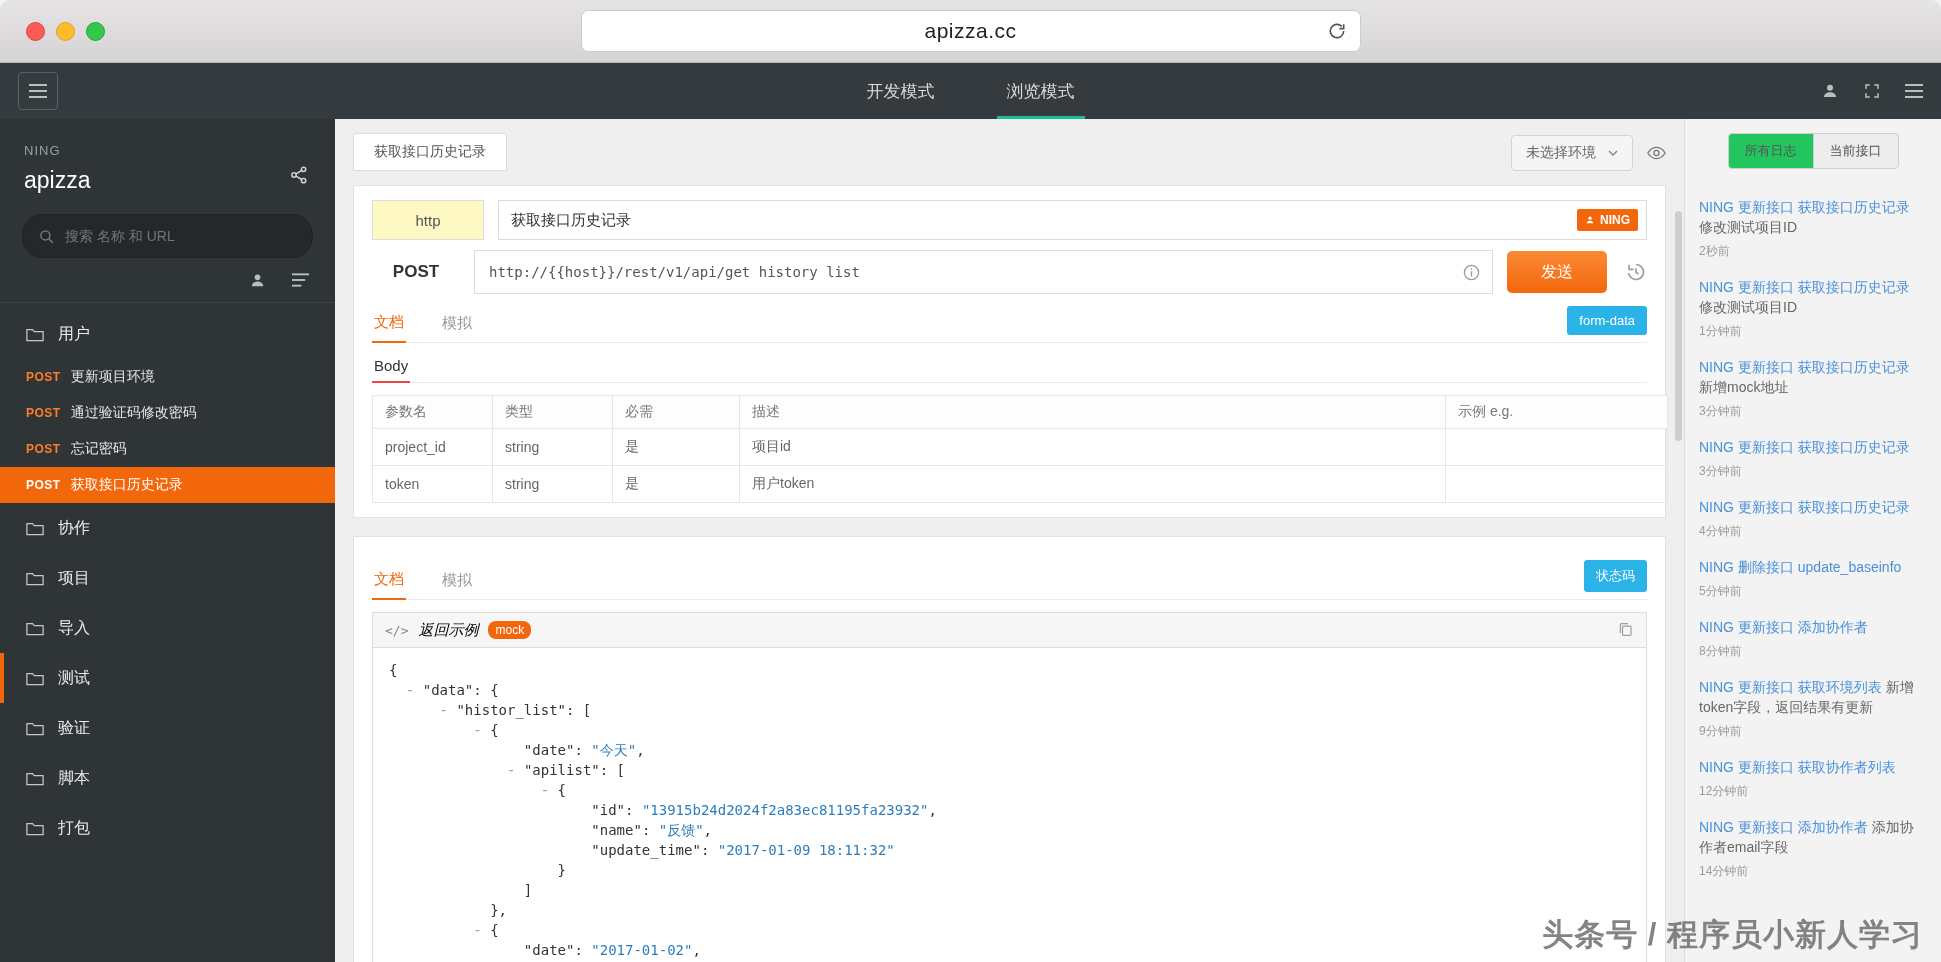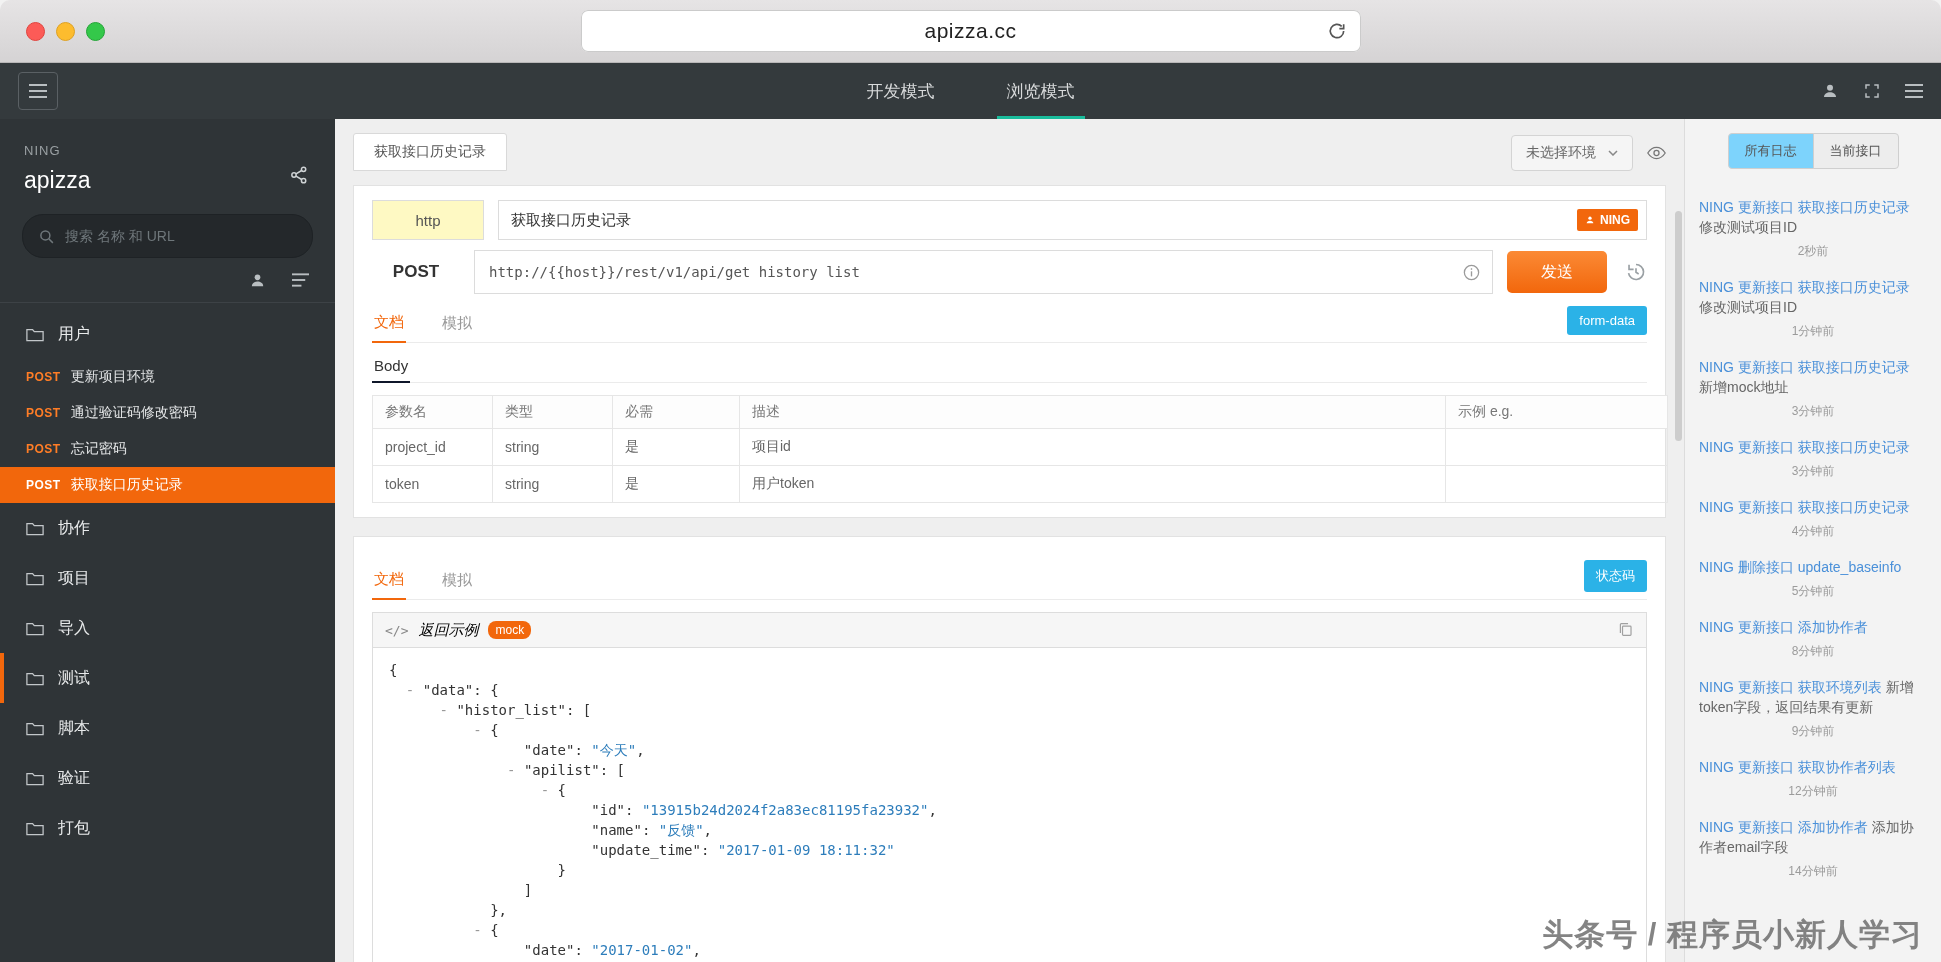--- a/index.html
+++ b/index.html
@@ -78,21 +78,21 @@
   .info-ic{display:flex;align-items:center;color:#9a9a9a;cursor:pointer;}
   .send-btn{width:100px;height:42px;background:linear-gradient(180deg,#fb8a35,#f2670c);border:none;border-radius:5px;color:#fff;font-size:16px;cursor:pointer;font-family:"Liberation Sans","DejaVu Sans",sans-serif;}
   .hist-ic{display:flex;align-items:center;color:#9aa0a4;cursor:pointer;margin-left:4px;}
 
   .card-tabs{margin-top:14px;border-bottom:1px solid #ebebeb;display:flex;align-items:flex-end;position:relative;height:34px;}
   .card-tab{margin-right:34px;padding:0 2px 9px;font-size:15px;color:#999;cursor:pointer;}
   .card-tab.active{color:var(--accent,#f2670c);border-bottom:2px solid var(--accent,#f2670c);margin-bottom:-1px;}
   .blue-btn{position:absolute;right:0;bottom:7px;background:var(--blue,#2bb2e7);border:none;border-radius:3px;color:#fff;font-size:13px;padding:7px 12px;cursor:pointer;font-family:"Liberation Sans","DejaVu Sans",sans-serif;}
 
   .body-row{margin-top:10px;border-bottom:1px solid #ebebeb;}
-  .body-tab{display:inline-block;padding:4px 2px 7px;font-size:15px;color:#333;border-bottom:2px solid #0f172a;margin-bottom:-1px;cursor:pointer;}
+  .body-tab{display:inline-block;padding:4px 2px 7px;font-size:15px;color:#333;border-bottom:2px solid #ef4444;margin-bottom:-1px;cursor:pointer;}
 
   table.params{margin-top:12px;width:1170px;border-collapse:collapse;table-layout:fixed;font-size:14px;}
   table.params th,table.params td{border:1px solid #e6e6e6;text-align:left;overflow:hidden;white-space:nowrap;}
   table.params th{padding:7px 12px;color:#777;font-weight:normal;background:#fdfdfd;}
   table.params td{padding:9px 12px;color:#666;}
   table.params th:nth-child(1){width:95px;} table.params th:nth-child(2){width:95px;}
   table.params th:nth-child(3){width:102px;} table.params th:nth-child(4){width:681px;}
   table.params th:nth-child(5){width:197px;}
   td.pname{color:#cb3a56;}
 
@@ -104,28 +104,28 @@
   .copy-ic{position:absolute;right:12px;top:8px;color:#a0a0a0;cursor:pointer;}
   .mock-code{padding:12px 16px;font-family:"DejaVu Sans Mono","Liberation Mono",monospace;font-size:14px;line-height:20px;white-space:pre;color:#333;}
   .tok-k{color:#333;} .tok-p{color:#333;}
   .tok-s{color:#2d7dbb;}
   .tok-d{color:#999;cursor:pointer;}
 
   
   .rightbar{width:257px;flex-shrink:0;background:#f3f3f3;border-left:1px solid #dcdcdc;padding:14px 14px 0;overflow:hidden;box-sizing:border-box;}
   .seg{display:flex;justify-content:center;}
   .seg-btn{padding:8px 16px;font-size:13px;border:1px solid #cfcfcf;background:#ededed;color:#555;cursor:pointer;font-family:"Liberation Sans","DejaVu Sans",sans-serif;}
-  .seg-btn.active{background:#7dd3fc;}
+  .seg-btn.active{background:#22c55e;}
   .seg-btn:first-child{border-radius:4px 0 0 4px;}
   .seg-btn:last-child{border-radius:0 4px 4px 0;margin-left:-1px;}
   .log-list{margin-top:28px;display:flex;flex-direction:column;gap:17px;}
   .log-text{font-size:14px;line-height:20px;}
   .log-link{color:var(--link,#4a90d9);cursor:pointer;}
   .log-note{color:#666;}
-  .log-time{color:#9b9b9b;font-size:12px;margin-top:6px;text-align:center;}
+  .log-time{color:#9b9b9b;font-size:12px;margin-top:6px;}
 
   
   .watermark{position:absolute;right:18px;bottom:6px;font-size:31px;font-weight:bold;color:rgba(105,105,105,0.82);z-index:60;letter-spacing:1px;}
 </style>
 </head>
 <body>
 
 <div class="window">
 
   <div class="chrome">
@@ -274,29 +274,29 @@
               </svg>
             </span>
             <span class="side-label">测试</span>
           </div>
           <div class="side-item folder">
             <span class="fold-ic">
               <svg width="18" height="15" viewBox="0 0 20 16" fill="none" stroke="currentColor" stroke-width="1.4">
                 <path d="M1 2.5h6.3l1.9 2.4H19v10H1z"></path>
               </svg>
             </span>
+            <span class="side-label">验证</span>
+          </div>
+          <div class="side-item folder">
+            <span class="fold-ic">
+              <svg width="18" height="15" viewBox="0 0 20 16" fill="none" stroke="currentColor" stroke-width="1.4">
+                <path d="M1 2.5h6.3l1.9 2.4H19v10H1z"></path>
+              </svg>
+            </span>
             <span class="side-label">脚本</span>
-          </div>
-          <div class="side-item folder">
-            <span class="fold-ic">
-              <svg width="18" height="15" viewBox="0 0 20 16" fill="none" stroke="currentColor" stroke-width="1.4">
-                <path d="M1 2.5h6.3l1.9 2.4H19v10H1z"></path>
-              </svg>
-            </span>
-            <span class="side-label">验证</span>
           </div>
           <div class="side-item folder">
             <span class="fold-ic">
               <svg width="18" height="15" viewBox="0 0 20 16" fill="none" stroke="currentColor" stroke-width="1.4">
                 <path d="M1 2.5h6.3l1.9 2.4H19v10H1z"></path>
               </svg>
             </span>
             <span class="side-label">打包</span>
           </div>
         </div>

